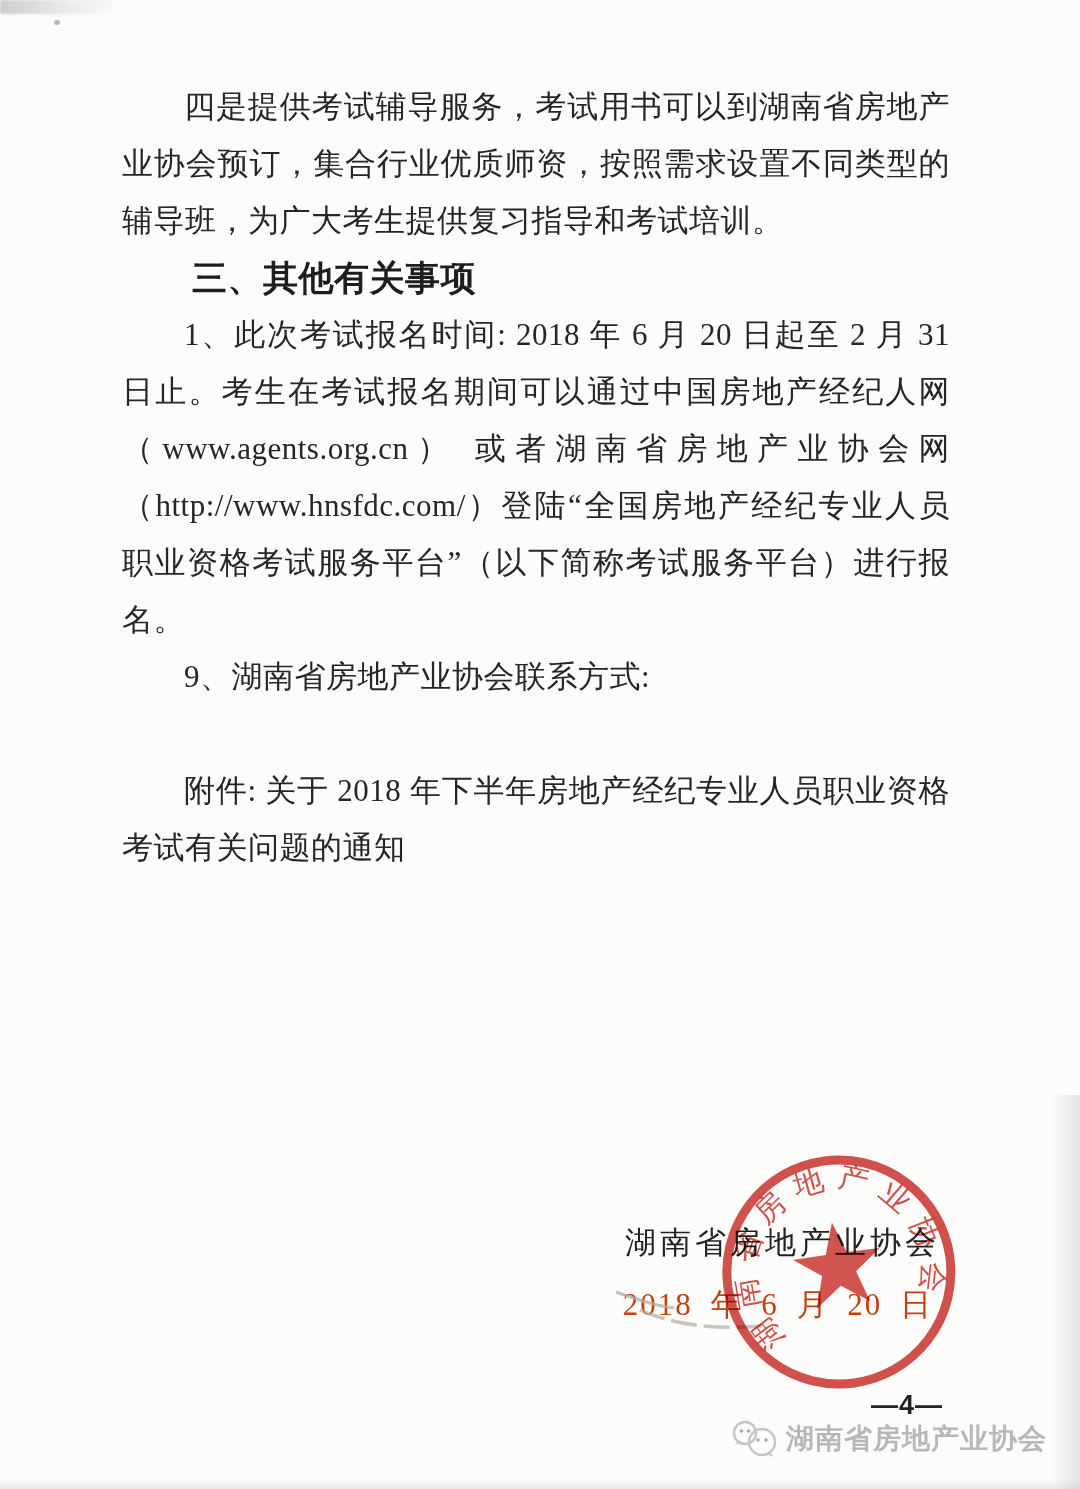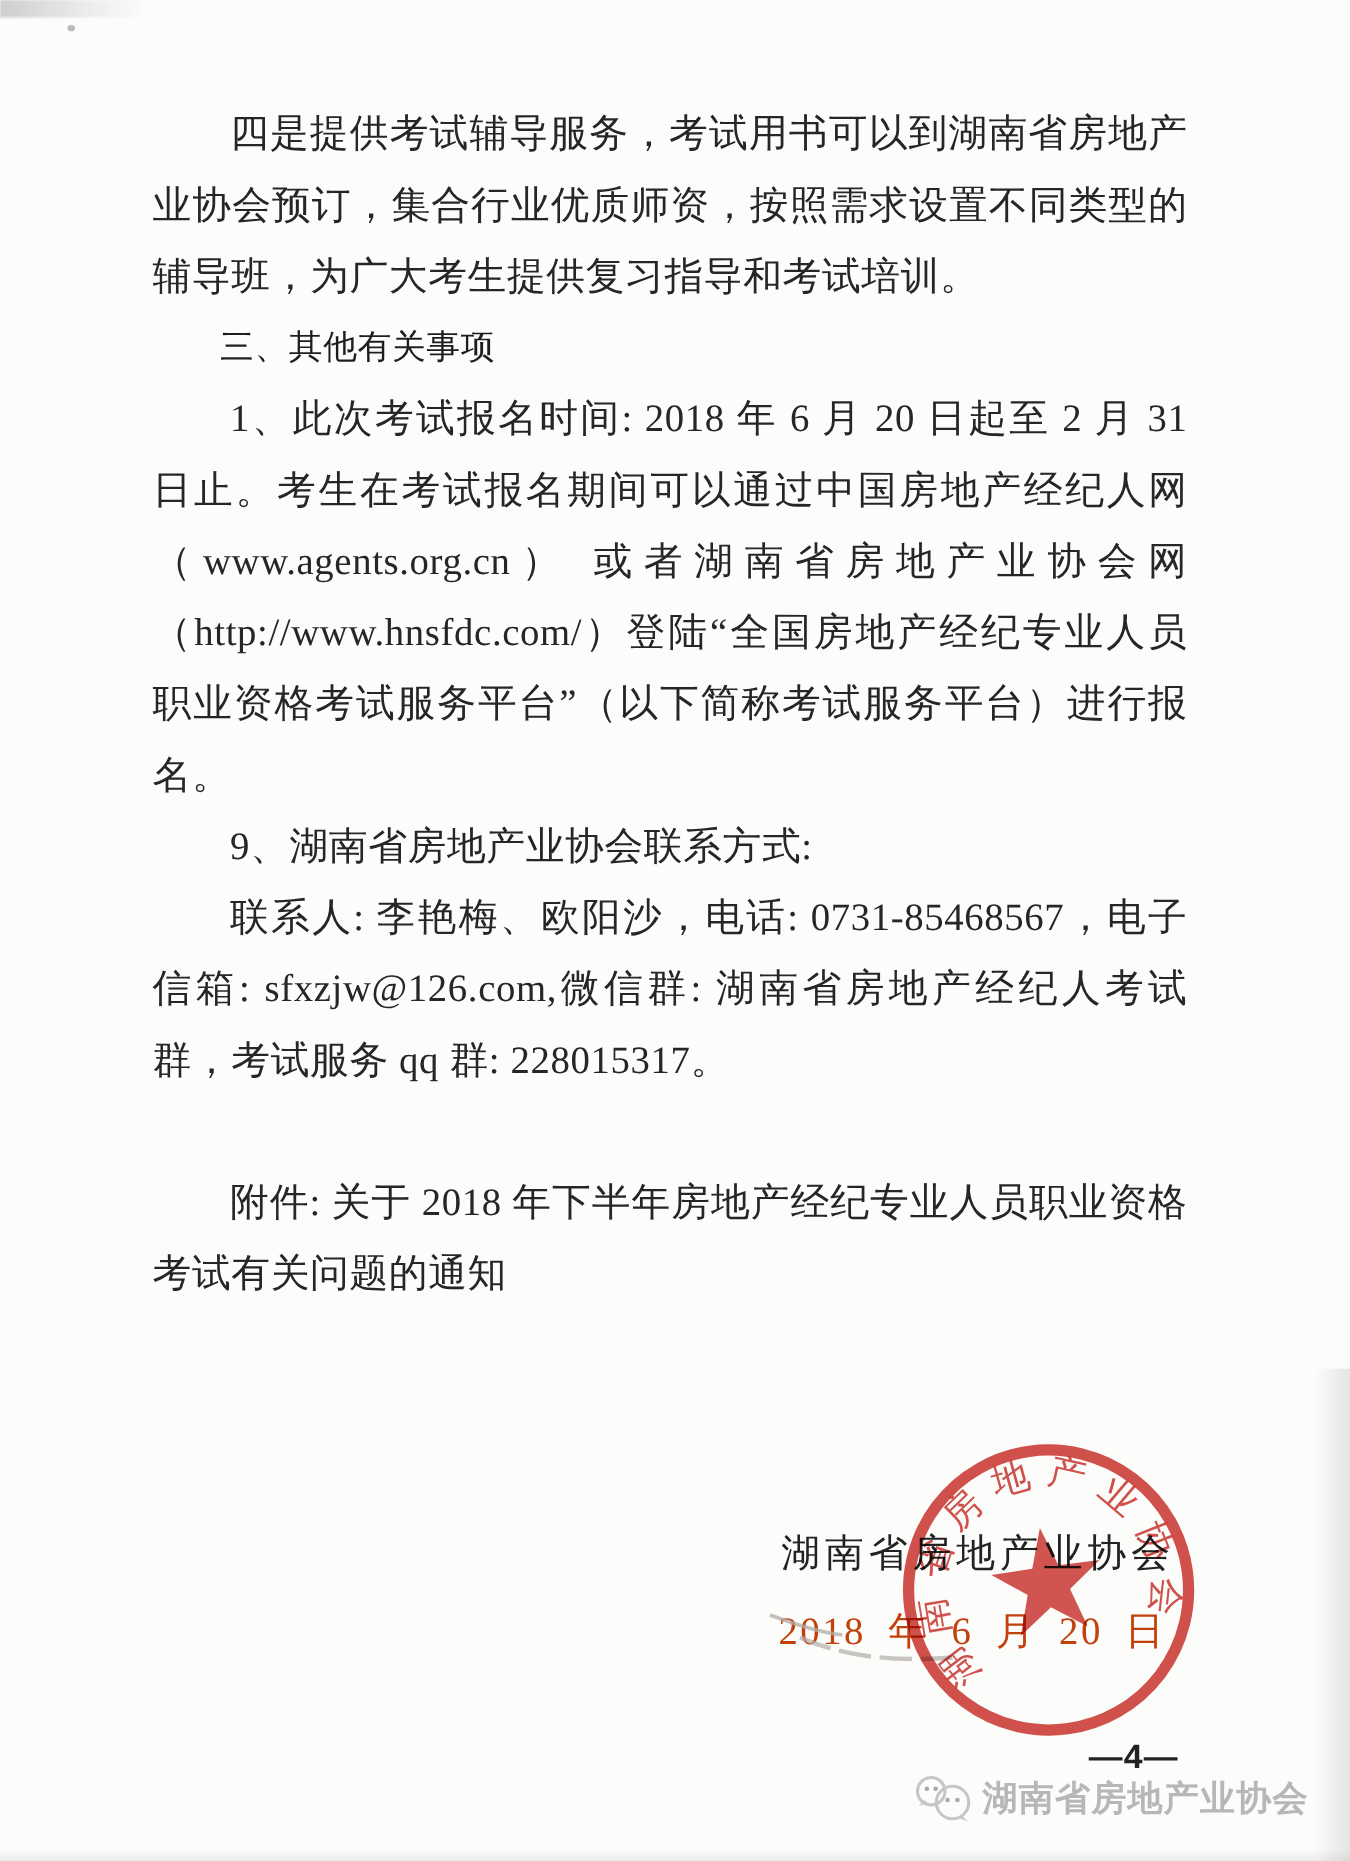--- a/index.html
+++ b/index.html
@@ -31,21 +31,21 @@
   }
   
   .content {
     position: absolute; left: 122px; top: 78px; width: 828px;
     font-size: 31px; line-height: 57px; color: #262626;
     text-align: justify; text-justify: inter-character;
     letter-spacing: .5px;
   }
   .para { text-indent: 2em; }
   .heading {
-    text-indent: 2em; font-weight: 400; font-size: 27px;
+    text-indent: 2em; font-weight: 700; font-size: 35px;
     font-family: "Liberation Sans", "DejaVu Sans", sans-serif;
     color: #1d1d1d;
   }
   .attachment { margin-top: 57px; }
   
   .sig-org {
     position: absolute; top: 1222px; right: 140px;
     font-size: 31px; letter-spacing: 4px; color: #222;
   }
   .sig-date {
@@ -80,21 +80,20 @@
 <div class="smudge-topleft"></div>
 <div class="smudge-dot"></div>
 <div class="edge-right"></div>
 <div class="edge-bottom"></div>
 
 <div class="content">
   <p class="para">四是提供考试辅导服务，考试用书可以到湖南省房地产业协会预订，集合行业优质师资，按照需求设置不同类型的辅导班，为广大考生提供复习指导和考试培训。</p>
   <p class="heading">三、其他有关事项</p>
   <p class="para">1、此次考试报名时间: 2018 年 6 月 20 日起至 2 月 31 日止。考生在考试报名期间可以通过中国房地产经纪人网（www.agents.org.cn） 或者湖南省房地产业协会网（http://www.hnsfdc.com/）登陆“全国房地产经纪专业人员职业资格考试服务平台”（以下简称考试服务平台）进行报名。</p>
   <p class="para">9、湖南省房地产业协会联系方式:</p>
-  <p class="para">联系人: 李艳梅、欧阳沙，电话: 0731-85468567，电子信箱: sfxzjw@126.com,微信群: 湖南省房地产经纪人考试群，考试服务 qq 群: 228015317。</p>
   <p class="para attachment">附件: 关于 2018 年下半年房地产经纪专业人员职业资格考试有关问题的通知</p>
 </div>
 
 <div class="sig-org">湖南省房地产业协会</div>
 <div class="sig-date">2018 年 6 月 20 日</div>
 
 <svg class="pencil" viewBox="0 0 190 60">
   <path d="M4,12 C26,20 44,26 62,28" fill="none" stroke="#b2ada8" stroke-width="3" opacity="0.75"></path>
   <path d="M28,30 C60,44 98,50 150,46" fill="none" stroke="#b2ada8" stroke-width="3.5" opacity="0.7" stroke-dasharray="26 7"></path>
 </svg>

